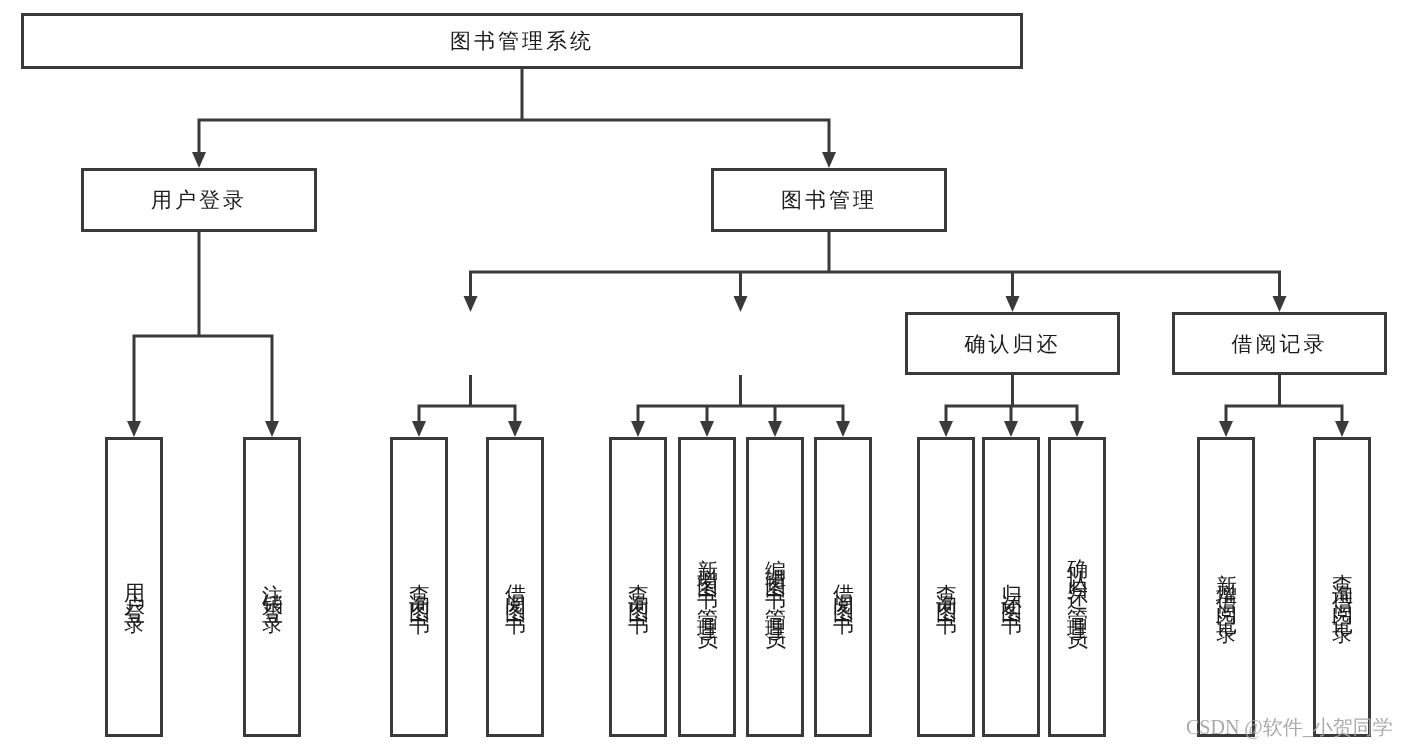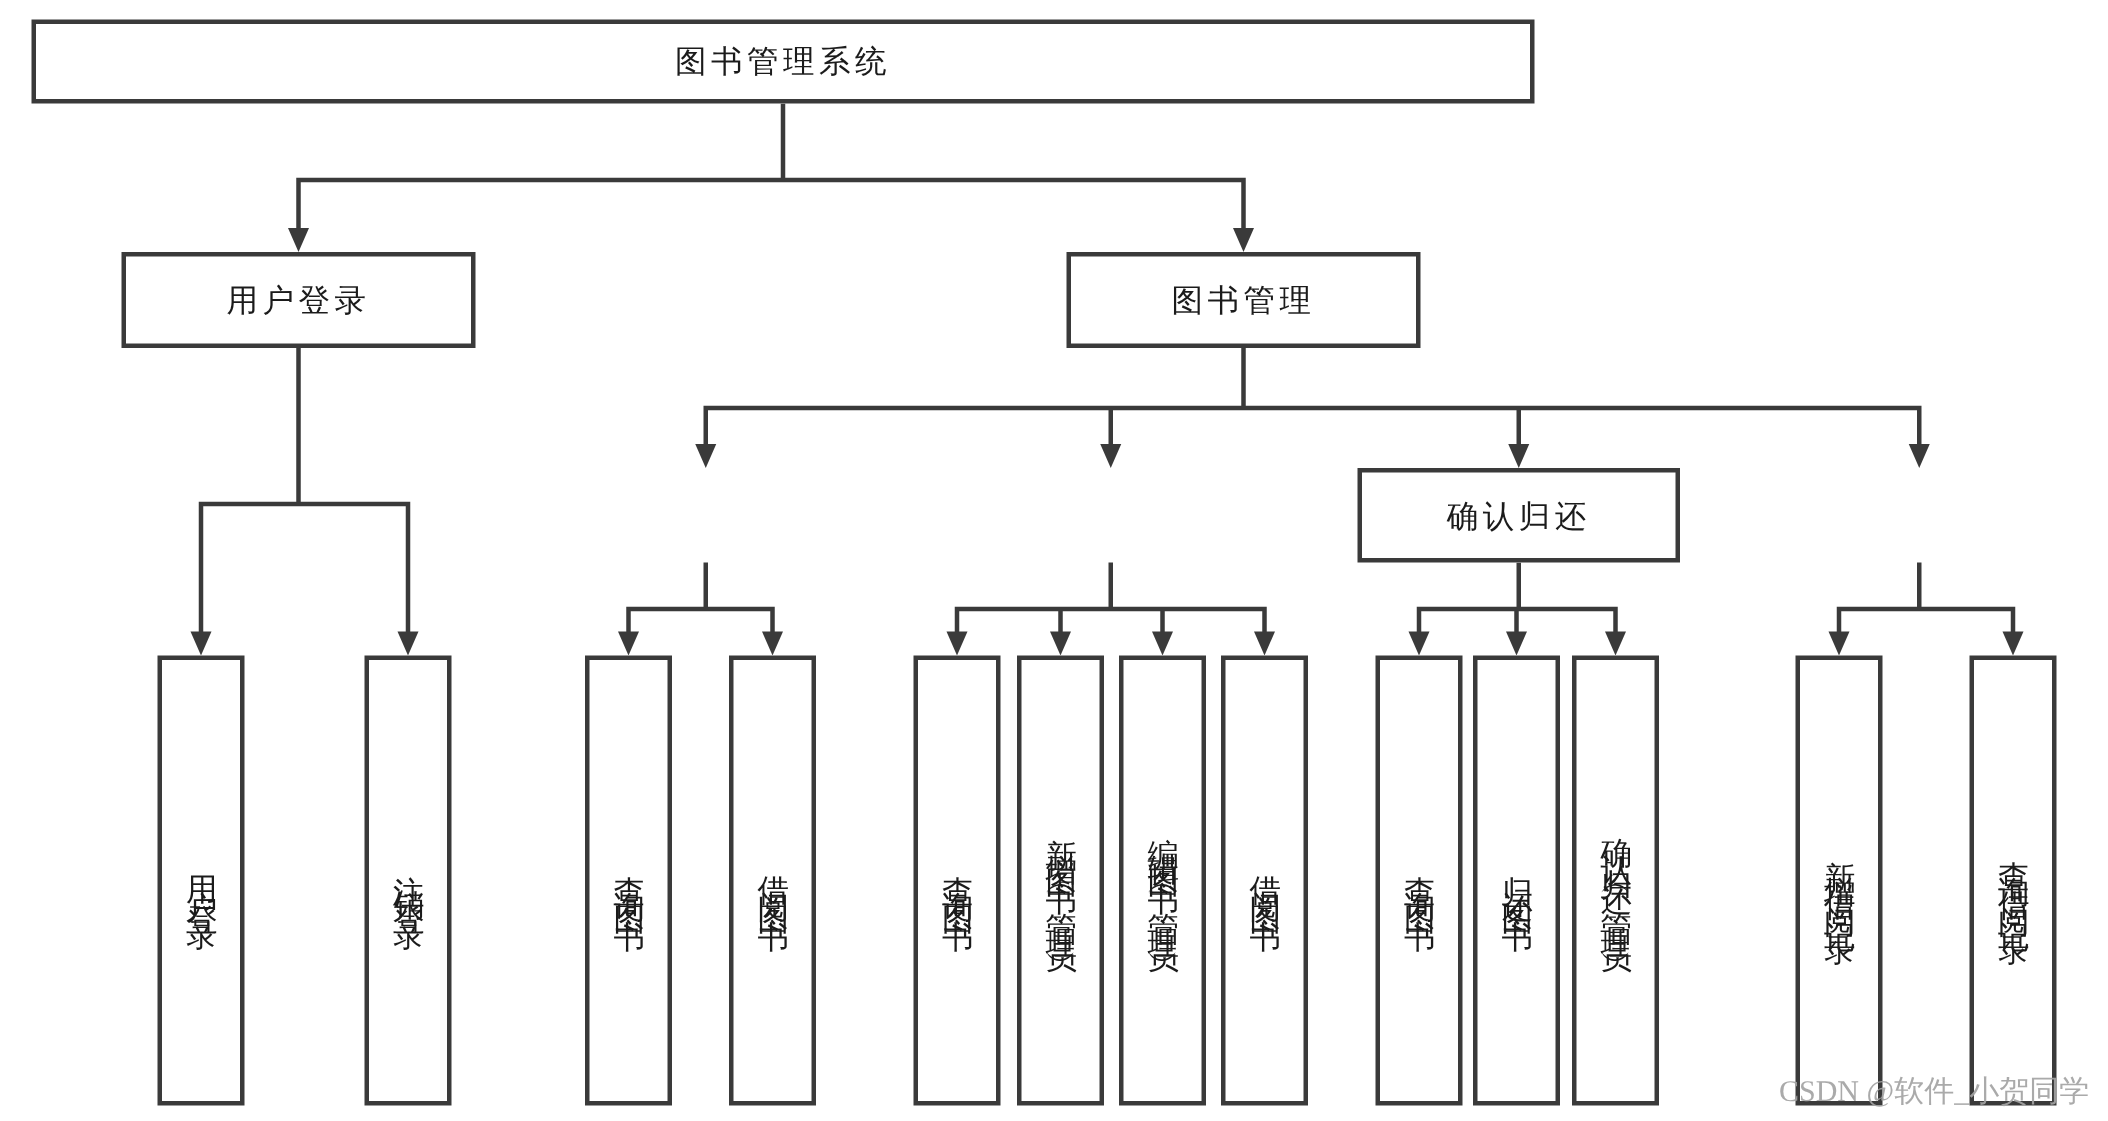--- a/index.html
+++ b/index.html
@@ -73,20 +73,23 @@
   <div class="node" style="left:81px;top:168px;width:236px;height:64px">
     <span>用户登录</span>
   </div>
   <div class="node" style="left:711px;top:168px;width:236px;height:64px">
     <span>图书管理</span>
   </div>
 
   <div class="node" style="left:905px;top:312px;width:215px;height:63px">
     <span>确认归还</span>
   </div>
+  <div class="node" style="left:1172px;top:312px;width:215px;height:63px">
+    <span>借阅记录</span>
+  </div>
 
   <div class="node leaf" style="left:105px;top:437px;width:58px;height:300px">
     <span>用户登录</span>
   </div>
   <div class="node leaf" style="left:243px;top:437px;width:58px;height:300px">
     <span>注销登录</span>
   </div>
 
   <div class="node leaf" style="left:390px;top:437px;width:58px;height:300px">
     <span>查询图书</span>

